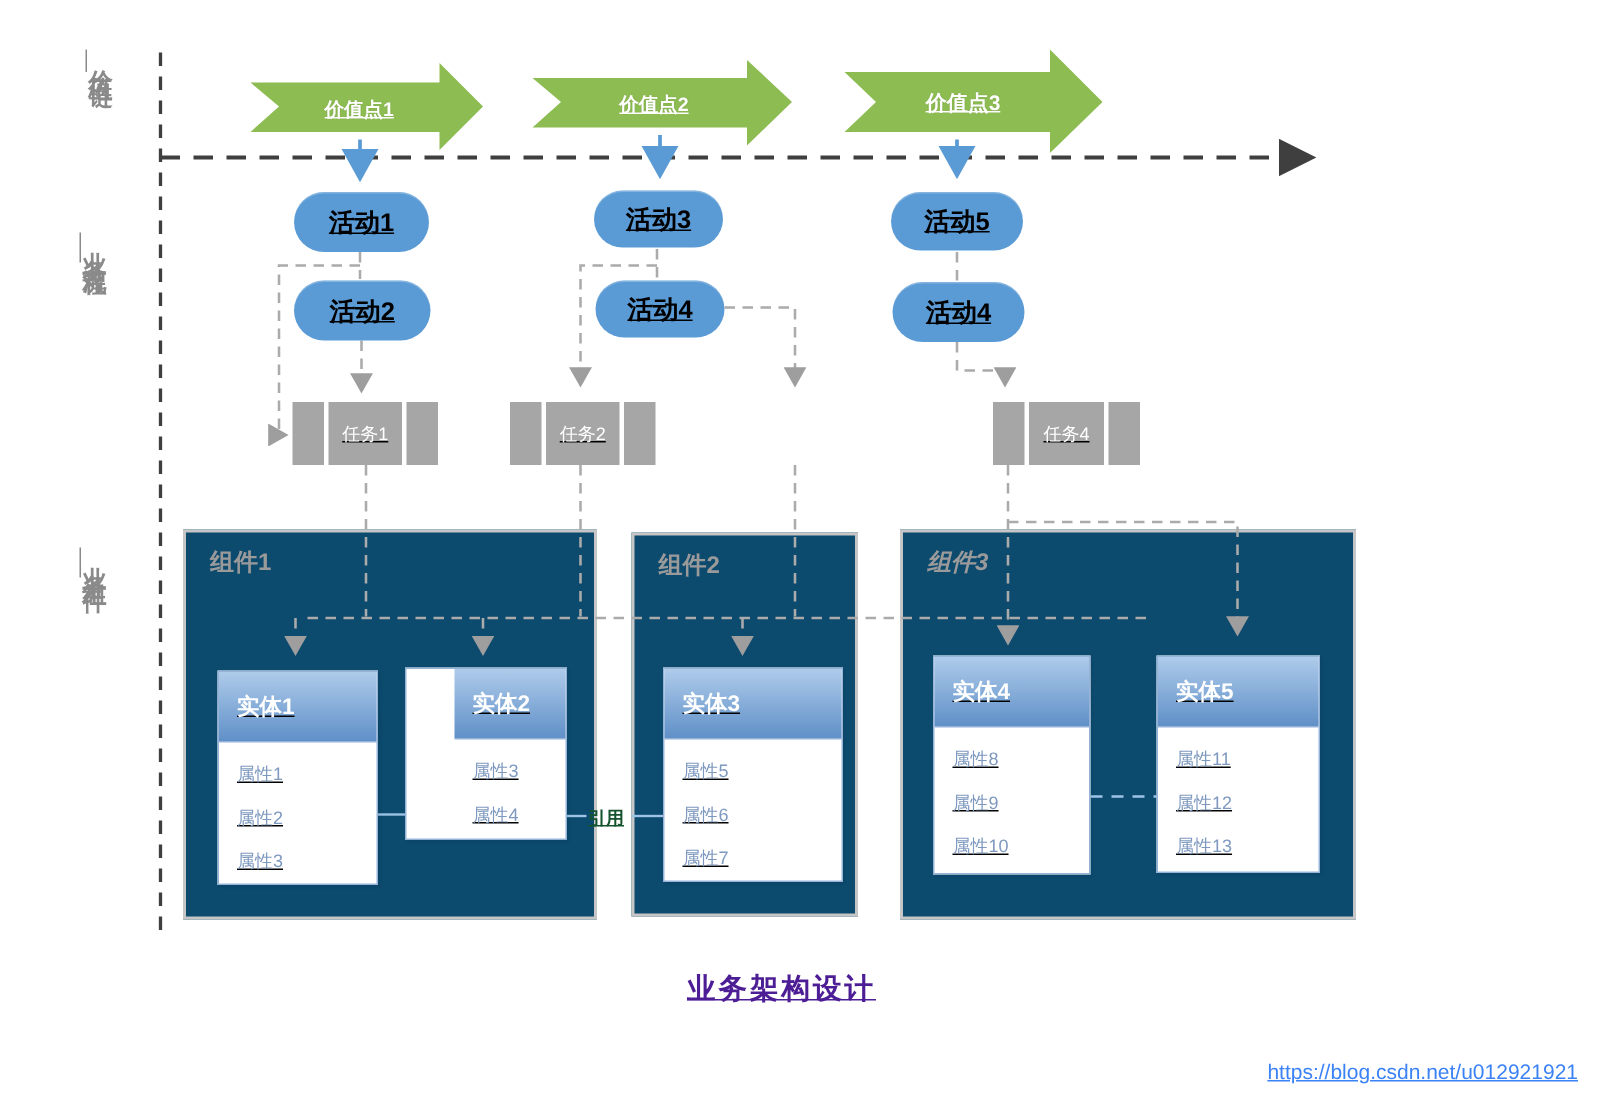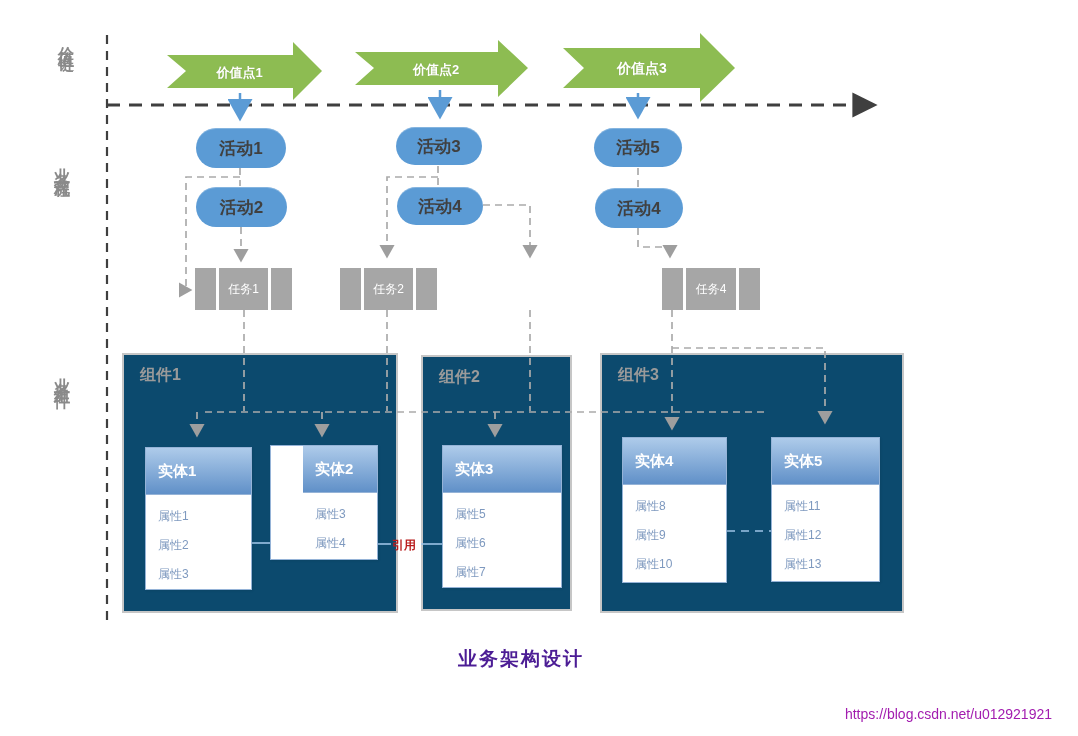--- a/index.html
+++ b/index.html
@@ -12,61 +12,61 @@
     position:absolute;writing-mode:vertical-rl;text-orientation:upright;
     color:#8a8a8a;font-weight:bold;font-size:16px;letter-spacing:5px;line-height:20px;
   }
   
   .vp-label{
     position:absolute;color:#fff;font-weight:bold;font-size:13px;text-align:center;
     text-shadow:0 0 1px rgba(0,0,0,.15);
   }
   
   .pill{
-    position:absolute;background:#5B9BD5;border-radius:20px;color:#404040;
+    position:absolute;background:#5B9BD5;border-radius:20px;color:#000000;
     font-weight:bold;font-size:17px;display:flex;align-items:center;justify-content:center;
     box-shadow:inset 0 1px 0 rgba(255,255,255,.25);
   }
   
   .task{position:absolute;height:42px;display:flex;gap:3px;}
   .task .seg{background:#A6A6A6;height:100%;}
   .task .seg.l,.task .seg.r{width:21px;}
   .task .seg.mid{flex:1;display:flex;align-items:center;justify-content:center;
     color:#fff;font-size:12px;white-space:nowrap;}
   
   .component{position:absolute;background:#0c4a6e;border:2px solid #C6C6C6;box-sizing:border-box;}
   .component .comp-label{position:absolute;left:16px;top:10px;color:#9a9a9a;font-weight:bold;font-size:16px;}
   
   .entity{position:absolute;background:#fff;border:1px solid #95B3D7;box-sizing:border-box;
     box-shadow:1px 1px 2px rgba(0,0,0,.08);}
   .entity .ent-header{height:47px;background:linear-gradient(#AECBEA,#6090C8);
     border-bottom:1px solid #95B3D7;display:flex;align-items:center;
     color:#fff;font-weight:bold;font-size:15px;padding-left:12px;box-sizing:border-box;}
   .entity .attrs{padding:7px 0 0 12px;}
   .entity .attr{color:#7E99BF;font-size:12px;line-height:29px;white-space:nowrap;}
-  .ref-label{position:absolute;color:#b91c1c;font-weight:bold;font-size:12px;}
+  .ref-label{position:absolute;color:#14532d;font-weight:bold;font-size:12px;}
   .caption{position:absolute;color:#4c1d95;font-weight:bold;font-size:19px;
     letter-spacing:2px;text-align:center;}
-  .watermark{position:absolute;color:#a21caf;font-size:14px;}
+  .watermark{position:absolute;color:#3b82f6;font-size:14px;}
   svg.layer{position:absolute;left:0;top:0;z-index:2;}
-  .z3{z-index:3;}
+  .z3{z-index:3;text-decoration:underline;}
   .z1{z-index:1;}
 </style>
 </head>
 <body>
 
 <div class="canvas">
 
   <div class="component z1" style="left:122px;top:353px;width:276px;height:260px;">
     <div class="comp-label">组件1</div>
   </div>
   <div class="component z1" style="left:421px;top:355px;width:151px;height:256px;">
     <div class="comp-label">组件2</div>
   </div>
-  <div class="component z1" style="left:600px;top:353px;width:304px;height:260px;">
+  <div class="component z1" style="left:600px;top:353px;width:304px;height:260px;font-style:italic;">
     <div class="comp-label">组件3</div>
   </div>
 
   <svg class="layer" width="1078" height="736" viewBox="0 0 1078 736">
     <defs>
       <marker id="mgray" markerWidth="9" markerHeight="9" refX="6" refY="4.5" orient="auto">
         <path d="M0,0 L8,4.5 L0,9 Z" fill="#9e9e9e"></path>
       </marker>
       <marker id="mblack" markerWidth="10" markerHeight="9" refX="7" refY="4.5" orient="auto">
         <path d="M0,0 L9,4.5 L0,9 Z" fill="#3F3F3F"></path>

